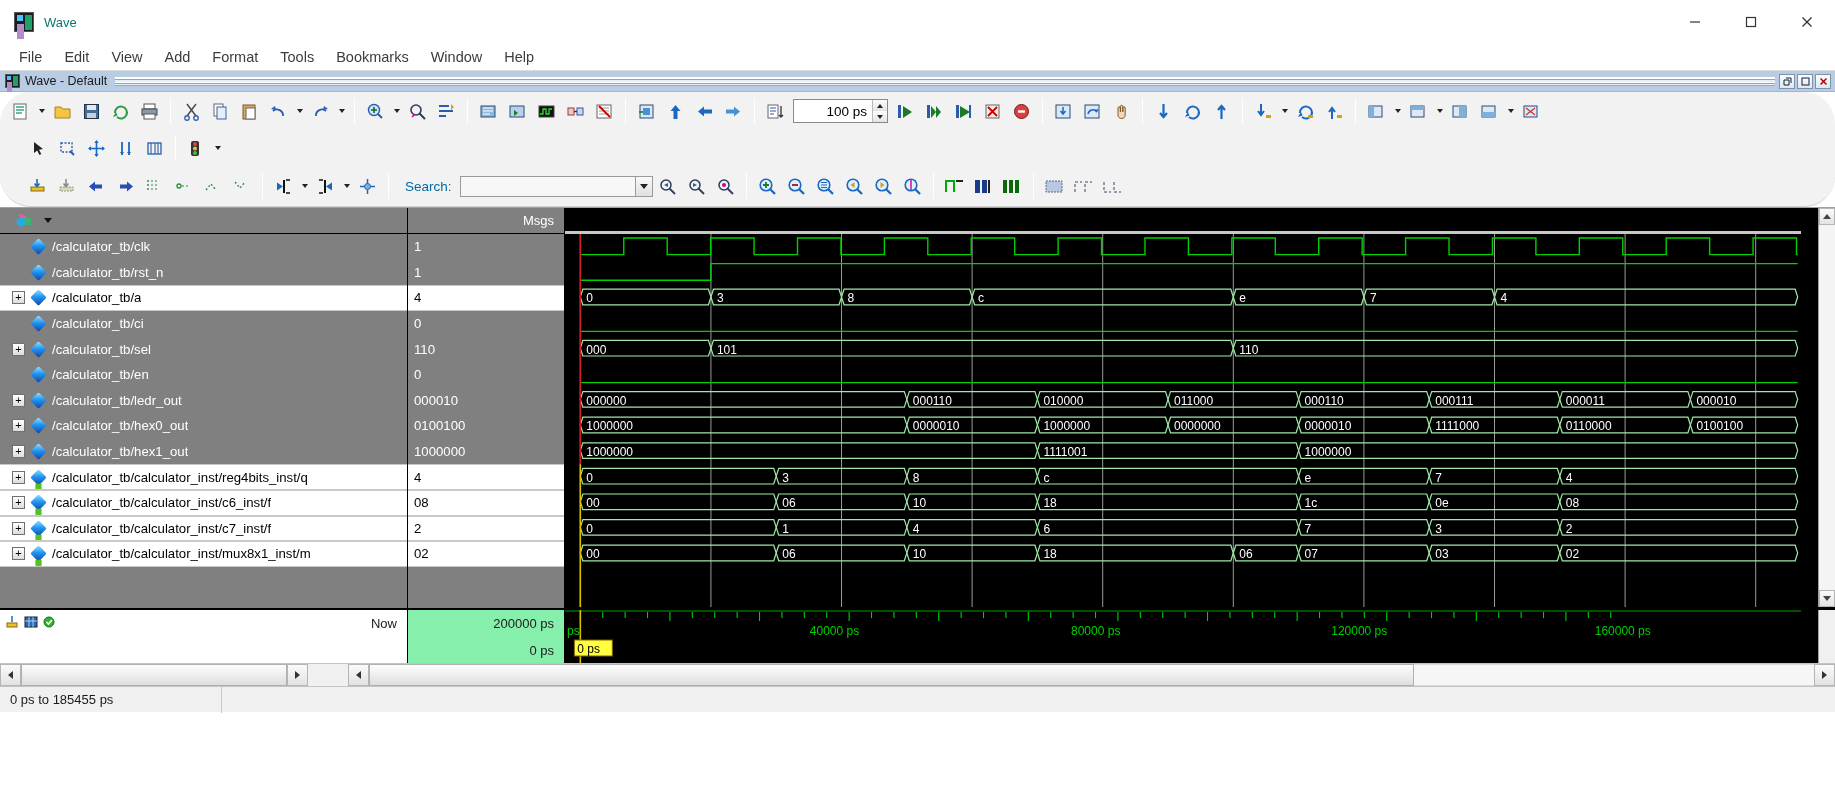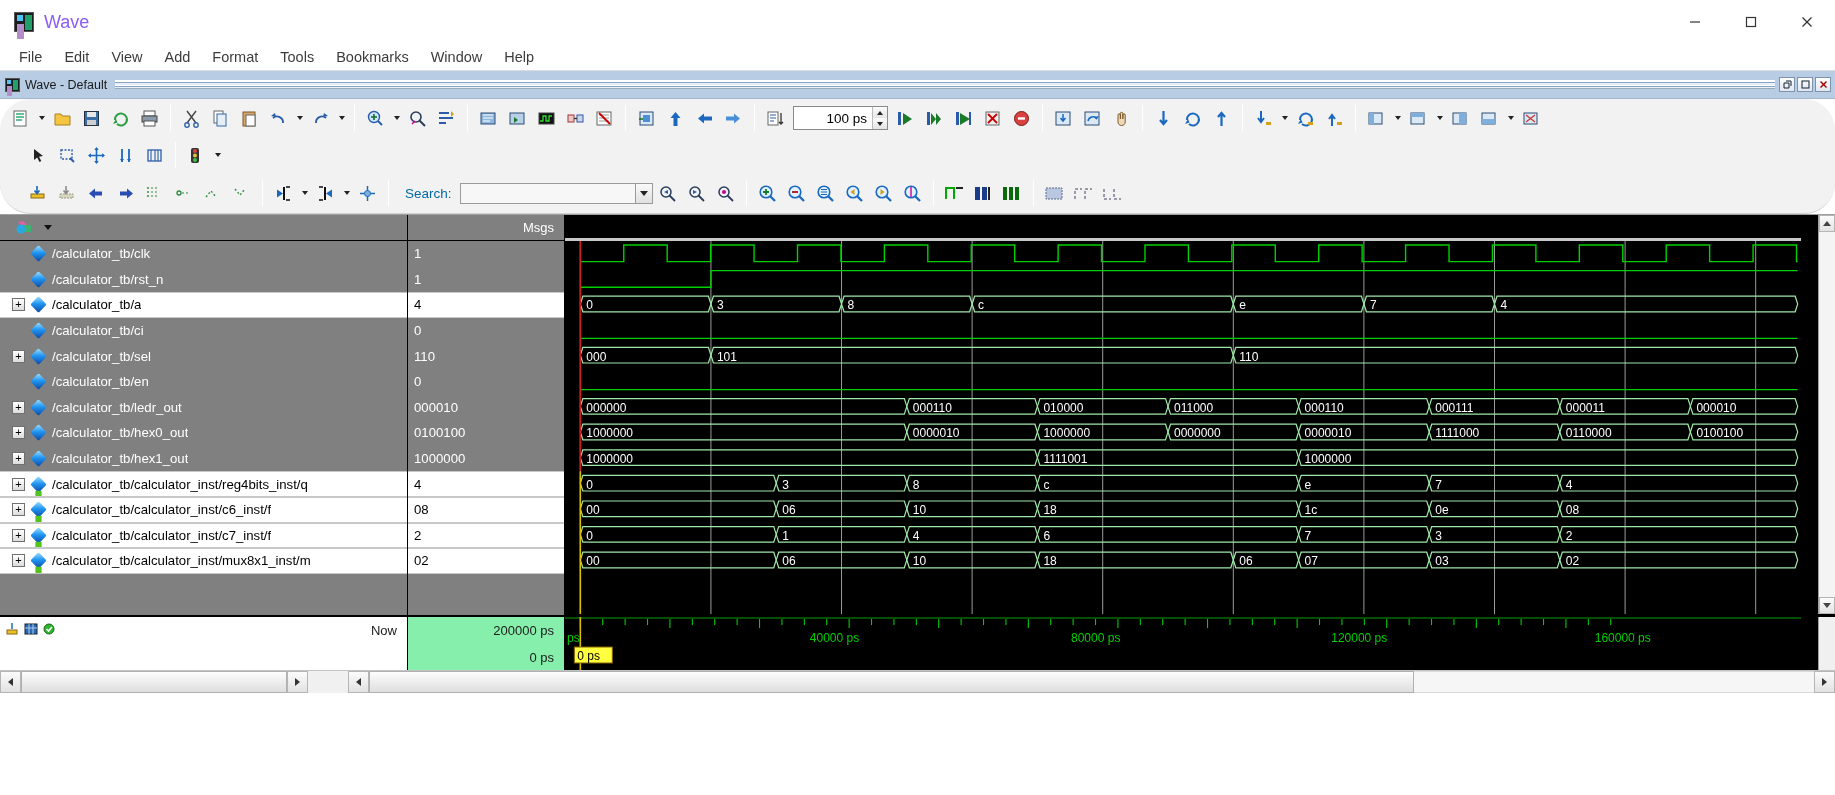--- a/index.html
+++ b/index.html
@@ -27,40 +27,40 @@
     background: #1d1d1d; border: 1px solid #555;
     position: relative; flex: none;
   }
   .titlebar .appicon::before {
     content:""; position:absolute; left:2px; top:2px; width:6px; height:6px; background:#4fc3f7;
   }
   .titlebar .appicon::after {
     content:""; position:absolute; left:10px; top:2px; width:7px; height:15px; background:#22a06b;
     box-shadow: -8px 9px 0 0 #b48ec9;
   }
-  .titlebar .title { font-size: 18px; color: #8b5cf6; font-weight: 400; }
+  .titlebar .title { font-size: 13px; color: #0f766e; font-weight: 400; }
   .wincontrols { margin-left: auto; display: flex; height: 44px; }
   .wincontrols div {
     width: 56px; height: 44px; display:flex; align-items:center; justify-content:center;
     font-size: 15px; color: #3a3a3a;
   }
 
   
   .menubar {
     height: 27px; display: flex; align-items: center;
     padding-left: 8px; background: #fff;
     border-bottom: 1px solid #dcdcdc;
   }
   .menubar .mi {
     padding: 3px 11px; font-size: 14.5px; color: #3c3c3c; cursor: default;
   }
 
   
   .dockbar {
-    height: 28px; background: #b8cce4;
+    height: 21px; background: #b8cce4;
     display: flex; align-items: center; padding: 0 2px;
     border-bottom: 1px solid #9fb6cd;
   }
   .dockbar .dicon {
     width: 15px; height: 14px; margin: 0 5px 0 3px;
     background: #1d1d1d; border: 1px solid #555; position: relative; flex: none;
   }
   .dockbar .dicon::before { content:""; position:absolute; left:1px; top:1px; width:4px; height:4px; background:#4fc3f7; }
   .dockbar .dicon::after { content:""; position:absolute; left:7px; top:1px; width:5px; height:10px; background:#22a06b;
      box-shadow: -6px 6px 0 0 #b48ec9; }
@@ -1222,14 +1222,18 @@
     </div>
     <div class="hs-gapa"></div>
     <div class="hs-right">
       <div class="hs-btn l"></div>
       <div class="hs-thumb" style="width:1045px"></div>
       <div class="hs-track"></div>
       <div class="hs-btn r"></div>
     </div>
   </div>
 
+  <div class="statusbar">
+    <div class="cell1">0 ps to 185455 ps</div>
+    <div class="cell2"></div>
+  </div>
 
 </div>
 
 </body></html>

